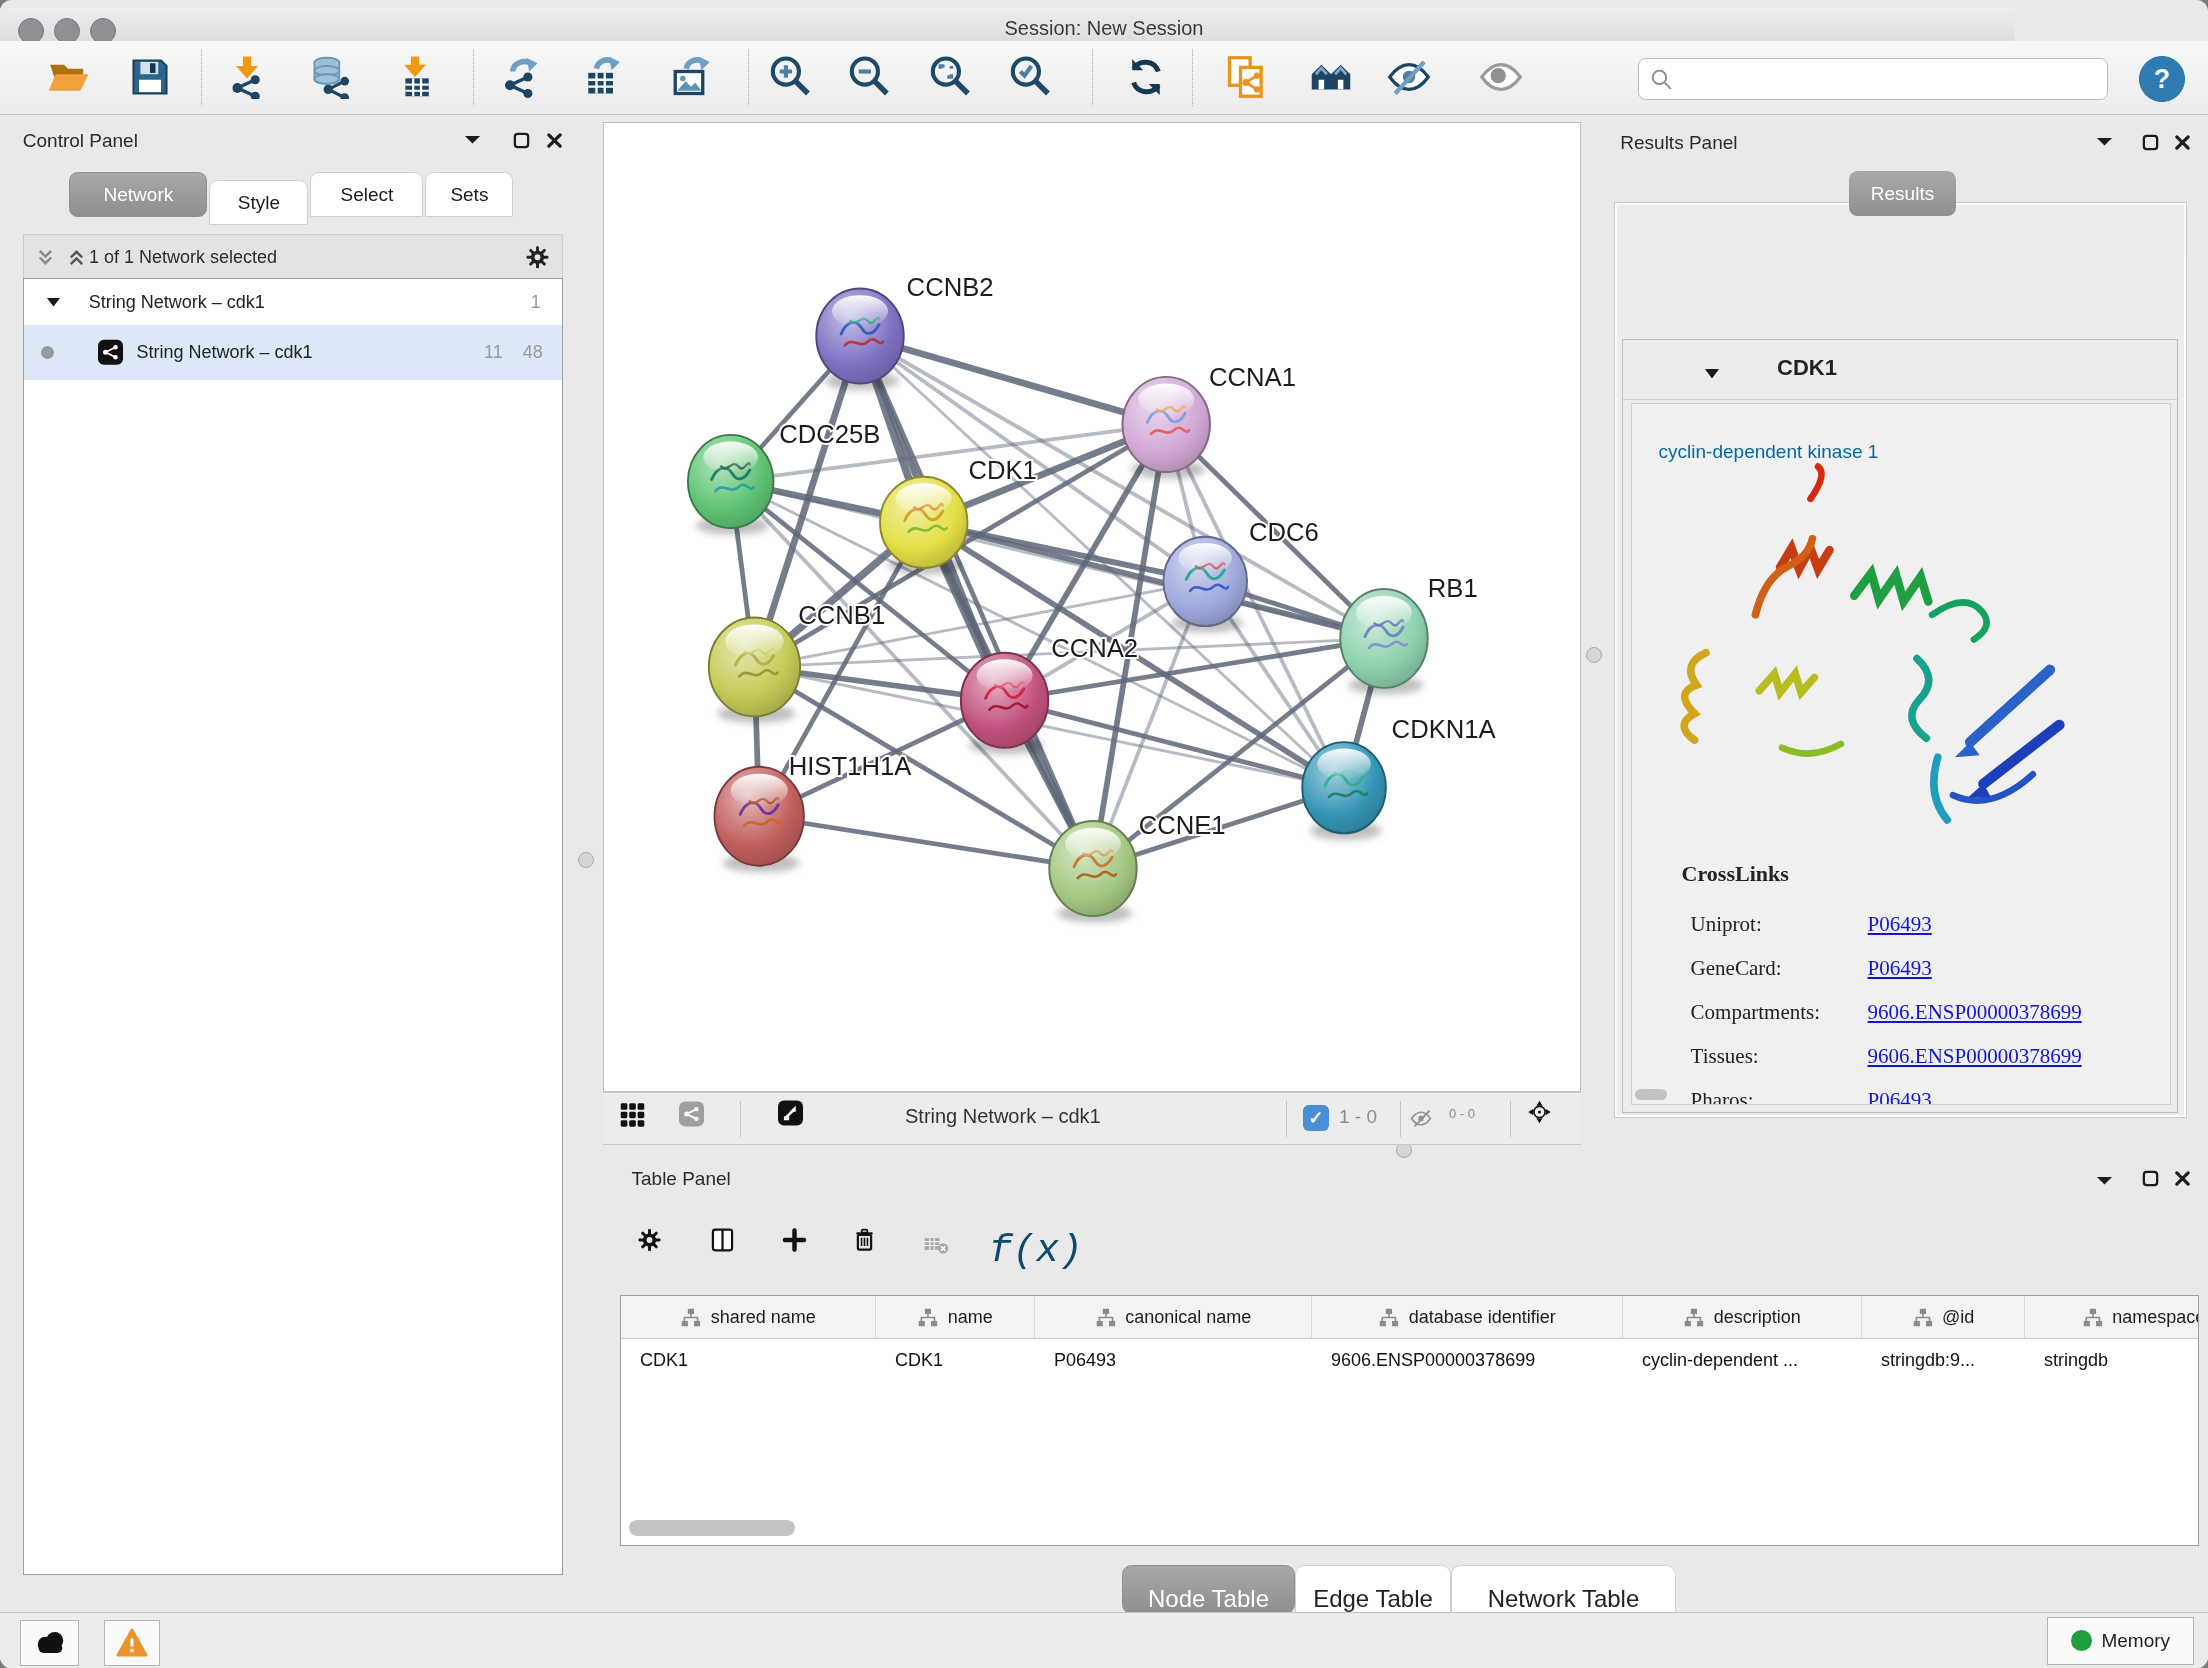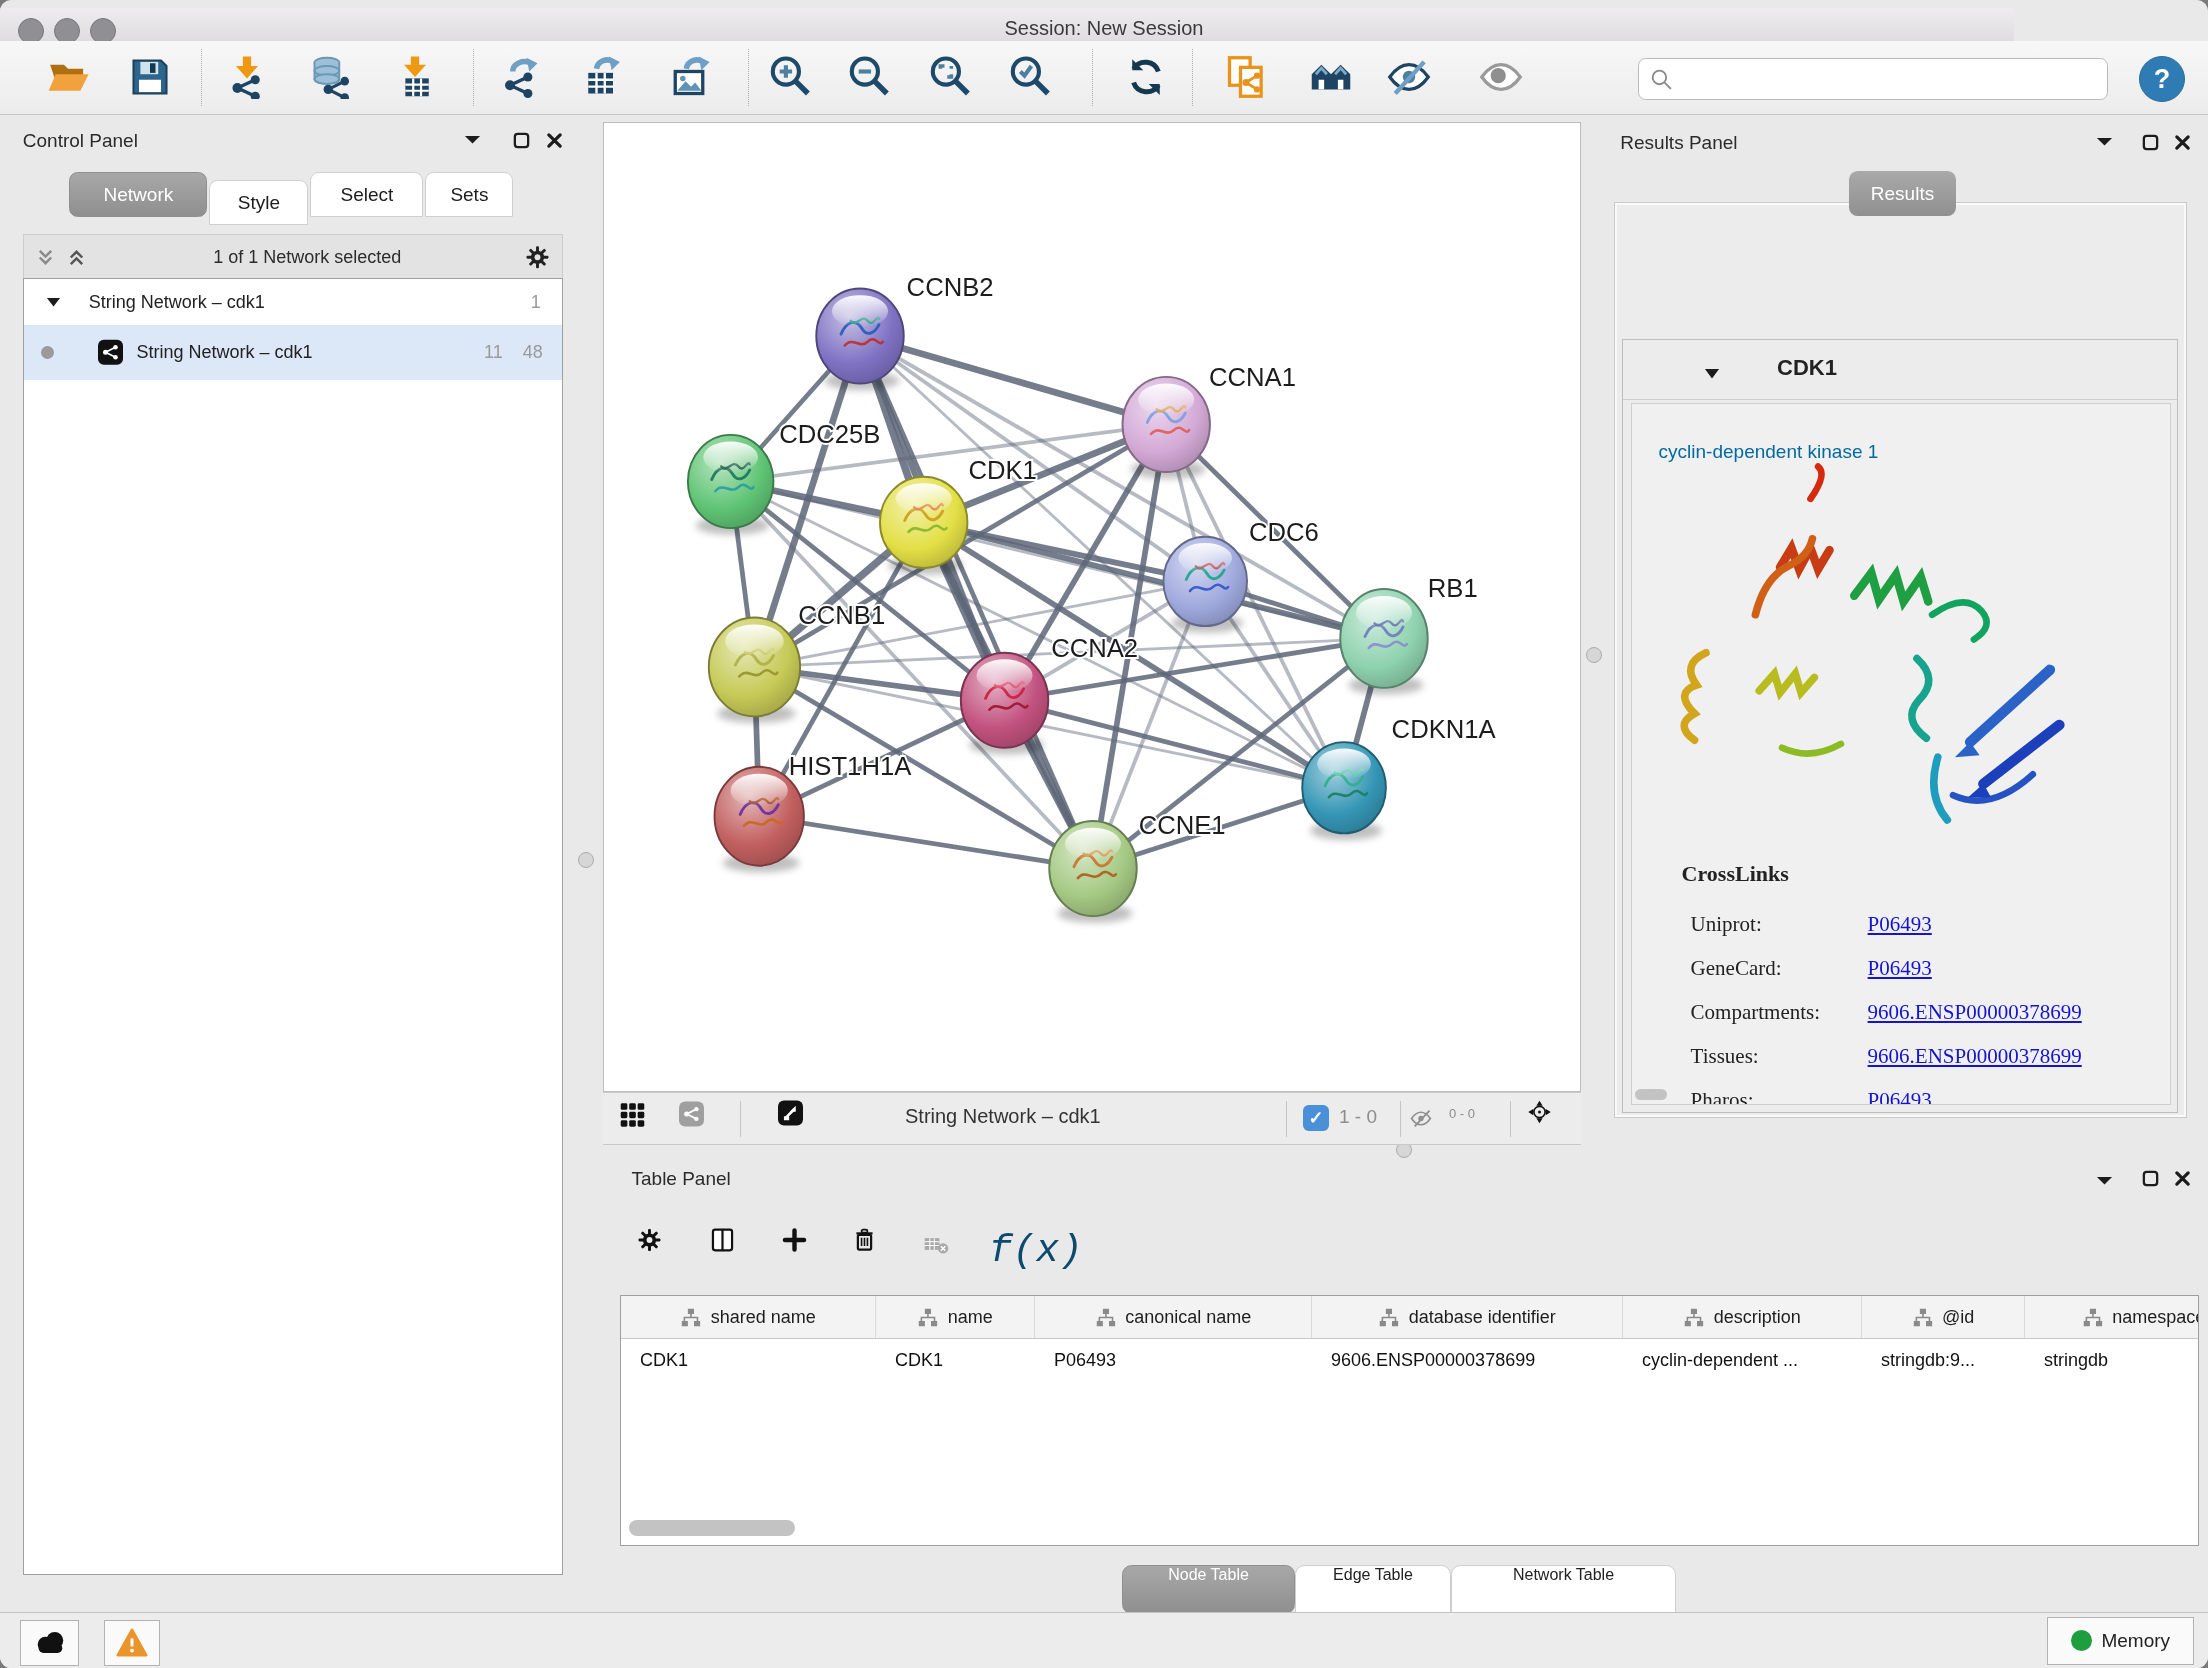--- a/index.html
+++ b/index.html
@@ -46,21 +46,21 @@
              display:flex;align-items:center;justify-content:center;}
   .serif{font-family:"Liberation Serif",serif;}
   .xlink{color:#1414d2;text-decoration:underline;}
   
   .tblwrap{background:#fff;border:1.9px solid #9f9f9f;box-sizing:border-box;overflow:hidden;}
   .thead{display:flex;background:#f3f3f3;border-bottom:1px solid #c9c9c9;height:42px;}
   .th{display:flex;align-items:center;justify-content:center;gap:9.5px;font-size:18px;color:#1e1e1e;
       border-right:1px solid #d9d9d9;box-sizing:border-box;flex:none;}
   .trdata{display:flex;height:42px;}
   .td{display:flex;align-items:center;padding-left:19px;font-size:18px;color:#111;box-sizing:border-box;flex:none;}
-  .btab{height:47px;border:1px solid #cfcfcf;background:#fff;border-radius:9.5px 9.5px 0 0;display:flex;align-items:flex-start;justify-content:center;font-size:16px;}
+  .btab{height:47px;border:1px solid #cfcfcf;background:#fff;border-radius:9.5px 9.5px 0 0;display:flex;align-items:flex-end;justify-content:center;font-size:24px;}
   .btab.active{background:linear-gradient(#a8a8a8,#8f8f8f);color:#fff;border-color:#8f8f8f;border-radius:9.5px;}
   
   .statusbar{left:0;top:1612px;width:2208px;height:56px;background:#ececec;border-top:1px solid #c3c3c3;}
   .sbtn{background:#fafafa;border:1.9px solid #b3b3b3;display:flex;align-items:center;justify-content:center;}
   .dot{border-radius:50%;}
   .splitdot{width:14.3px;height:14.3px;border-radius:50%;background:#d6d6d6;border:1px solid #ababab;}
   .scrollhandle{background:#c3c3c3;border-radius:8.6px;}
 </style>
 </head>
 <body>
@@ -280,21 +280,21 @@
       <span class="pico" style="margin-left:9.5px">
         <svg width="19" height="19" viewBox="0 0 20 20">
             <path d="M4 3l6 6 6-6M4 10l6 6 6-6" fill="none" stroke="#8a8a8a" stroke-width="2.6"></path>
           </svg>
         </span>
       <span class="pico" style="margin-left:5.7px">
         <svg width="19" height="19" viewBox="0 0 20 20">
             <path d="M4 17l6-6 6 6M4 10l6-6 6 6" fill="none" stroke="#555" stroke-width="2.6"></path>
           </svg>
         </span>
-      <span style="flex:1;text-align:center;">1 of 1 Network selected</span>
+      <span style="flex:1;text-align:left;">1 of 1 Network selected</span>
       <span class="pico" style="margin-right:11.4px">
         <svg width="28.5" height="28.5" viewBox="0 0 34 34">
             <g fill="#222">
               <rect x="15" y="2" width="4" height="8" rx="1.5"></rect>
               <rect x="15" y="24" width="4" height="8" rx="1.5"></rect>
               <rect x="2" y="15" width="8" height="4" rx="1.5"></rect>
               <rect x="24" y="15" width="8" height="4" rx="1.5"></rect>
               <rect x="15" y="2" width="4" height="8" rx="1.5" transform="rotate(45 17 17)"></rect>
               <rect x="15" y="24" width="4" height="8" rx="1.5" transform="rotate(45 17 17)"></rect>
               <rect x="2" y="15" width="8" height="4" rx="1.5" transform="rotate(45 17 17)"></rect>

